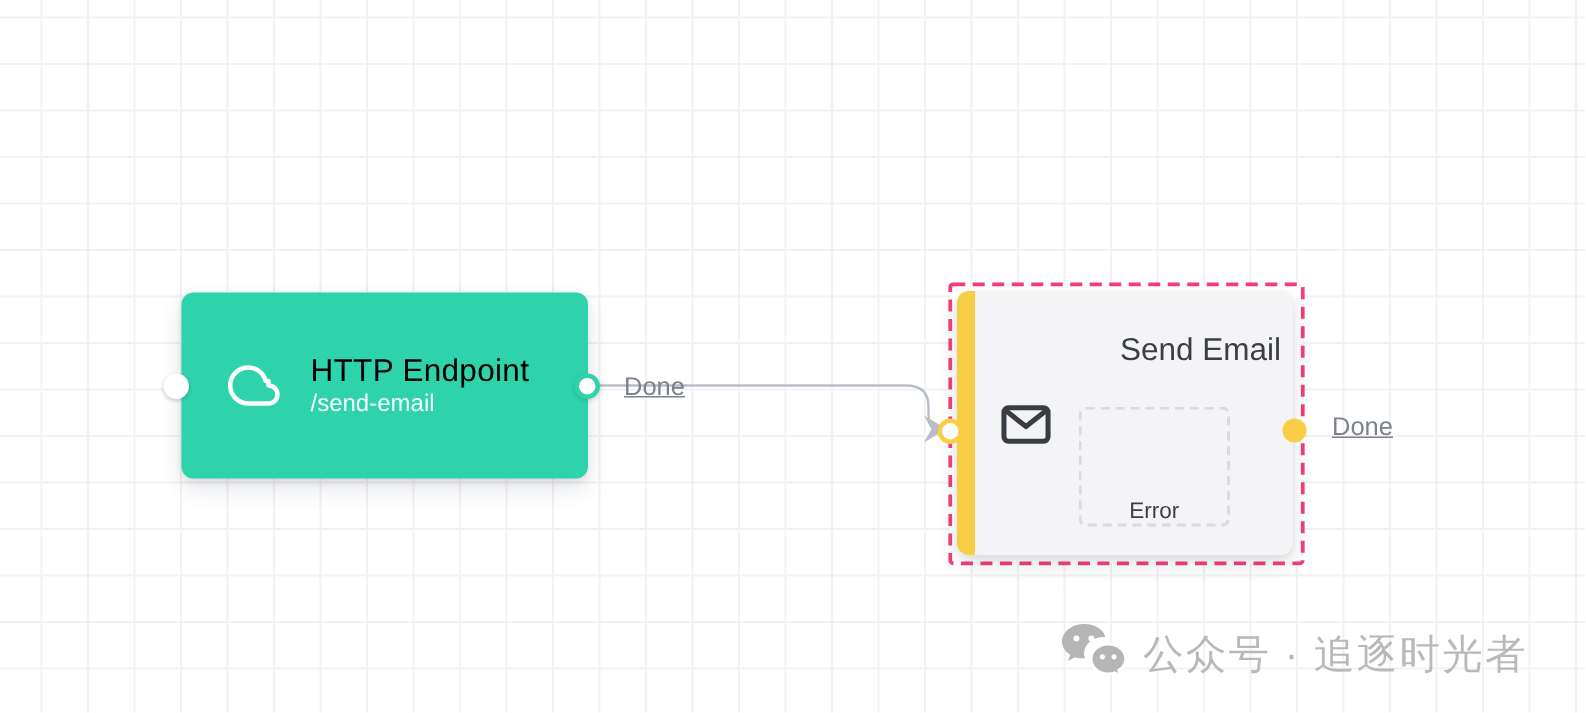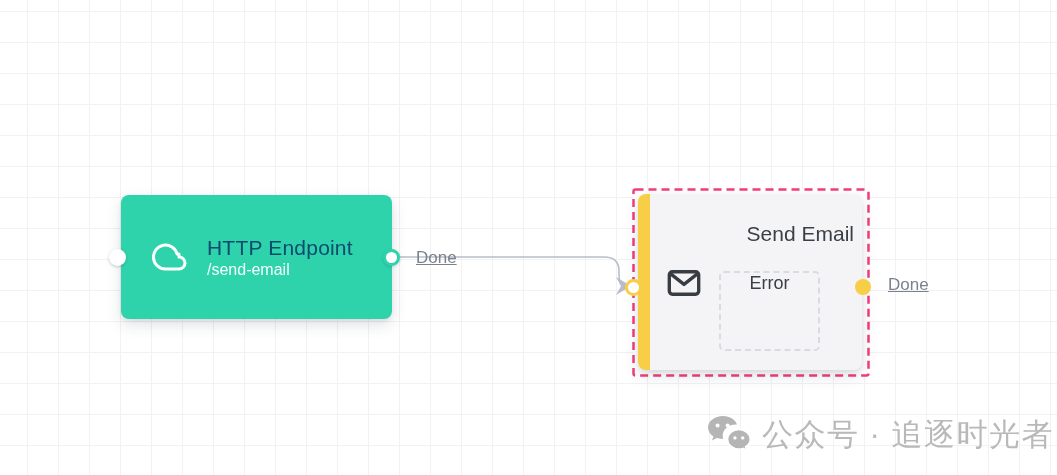--- a/index.html
+++ b/index.html
@@ -48,21 +48,21 @@
     background:var(--teal);
     display:flex;align-items:center;
     padding:0 18px 0 26px;
   }
   .node-http .icon-wrap{
     width:46px;height:40px;flex:none;margin-right:14px;
     display:flex;align-items:center;justify-content:center;
   }
   .node-http .txt{flex:1;min-width:0;}
   .node-http .title{
-    color:#0c4a6e;font-size:21px;line-height:25px;
+    color:#000000;font-size:21px;line-height:25px;
     letter-spacing:.2px;white-space:nowrap;
   }
   .node-http .subtitle{
     color:rgba(255,255,255,.95);font-size:16px;line-height:19px;
     white-space:nowrap;
   }
   
   .port{position:absolute;border-radius:50%;background:#ffffff;}
   .port-http-in{
     left:-12px;top:53.5px;width:17px;height:17px;
@@ -102,30 +102,30 @@
     text-align:right;color:var(--dark-text);
     font-size:21px;line-height:25px;white-space:nowrap;
   }
   .node-email .icon-wrap{
     position:absolute;left:28px;top:74px;width:36px;height:30px;
     display:flex;align-items:center;justify-content:center;
   }
   .outcome-box{
     position:absolute;left:81px;top:77px;width:101px;height:80px;
     border:2px dashed #d9dbe0;border-radius:5px;
-    display:flex;align-items:flex-start;justify-content:center;
-    color:var(--dark-text);font-size:18px;
+    display:flex;align-items:flex-end;justify-content:center;
+    color:var(--dark-text);font-size:15px;
   }
   
   .watermark{
     position:absolute;left:705px;top:413px;
     display:flex;align-items:center;gap:9px;
   }
   .watermark .wm-text{
-    color:var(--watermark-gray);font-size:31px;
+    color:var(--watermark-gray);font-size:27px;
     letter-spacing:1.5px;white-space:nowrap;text-align:center;
   }
 </style>
 </head>
 <body>
 
 <div class="canvas">
 
   <svg class="edge-layer">
 

